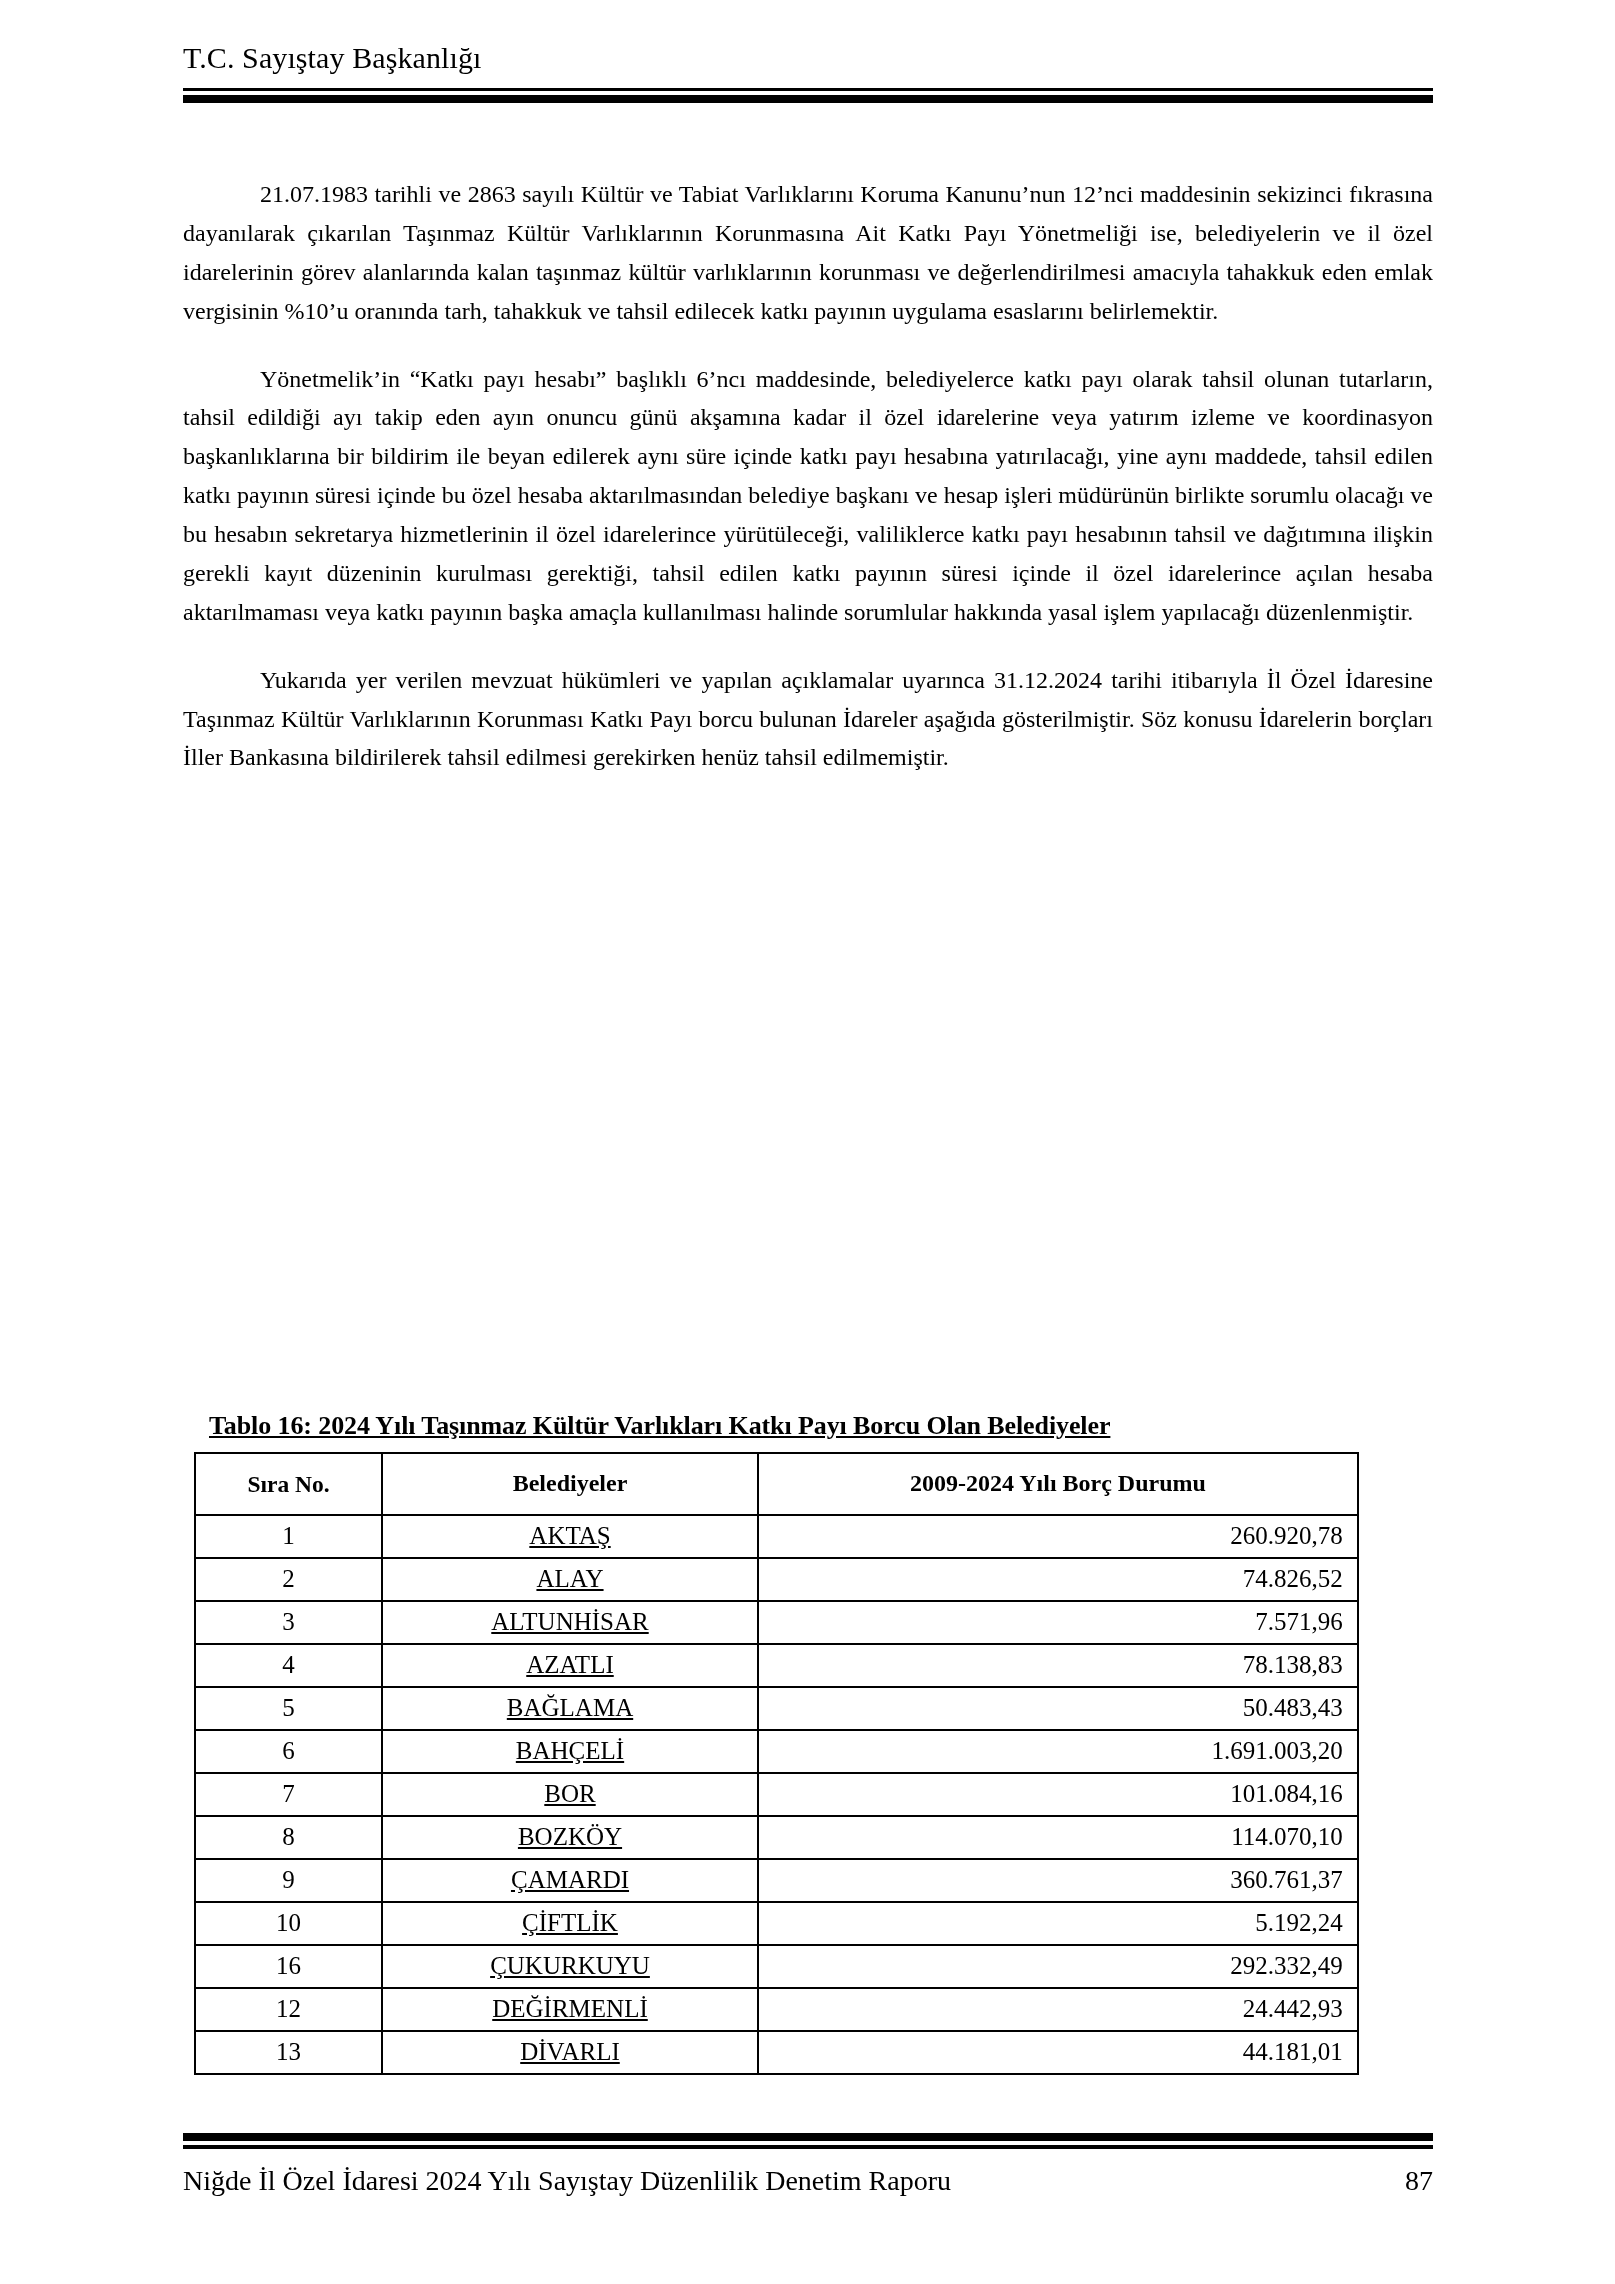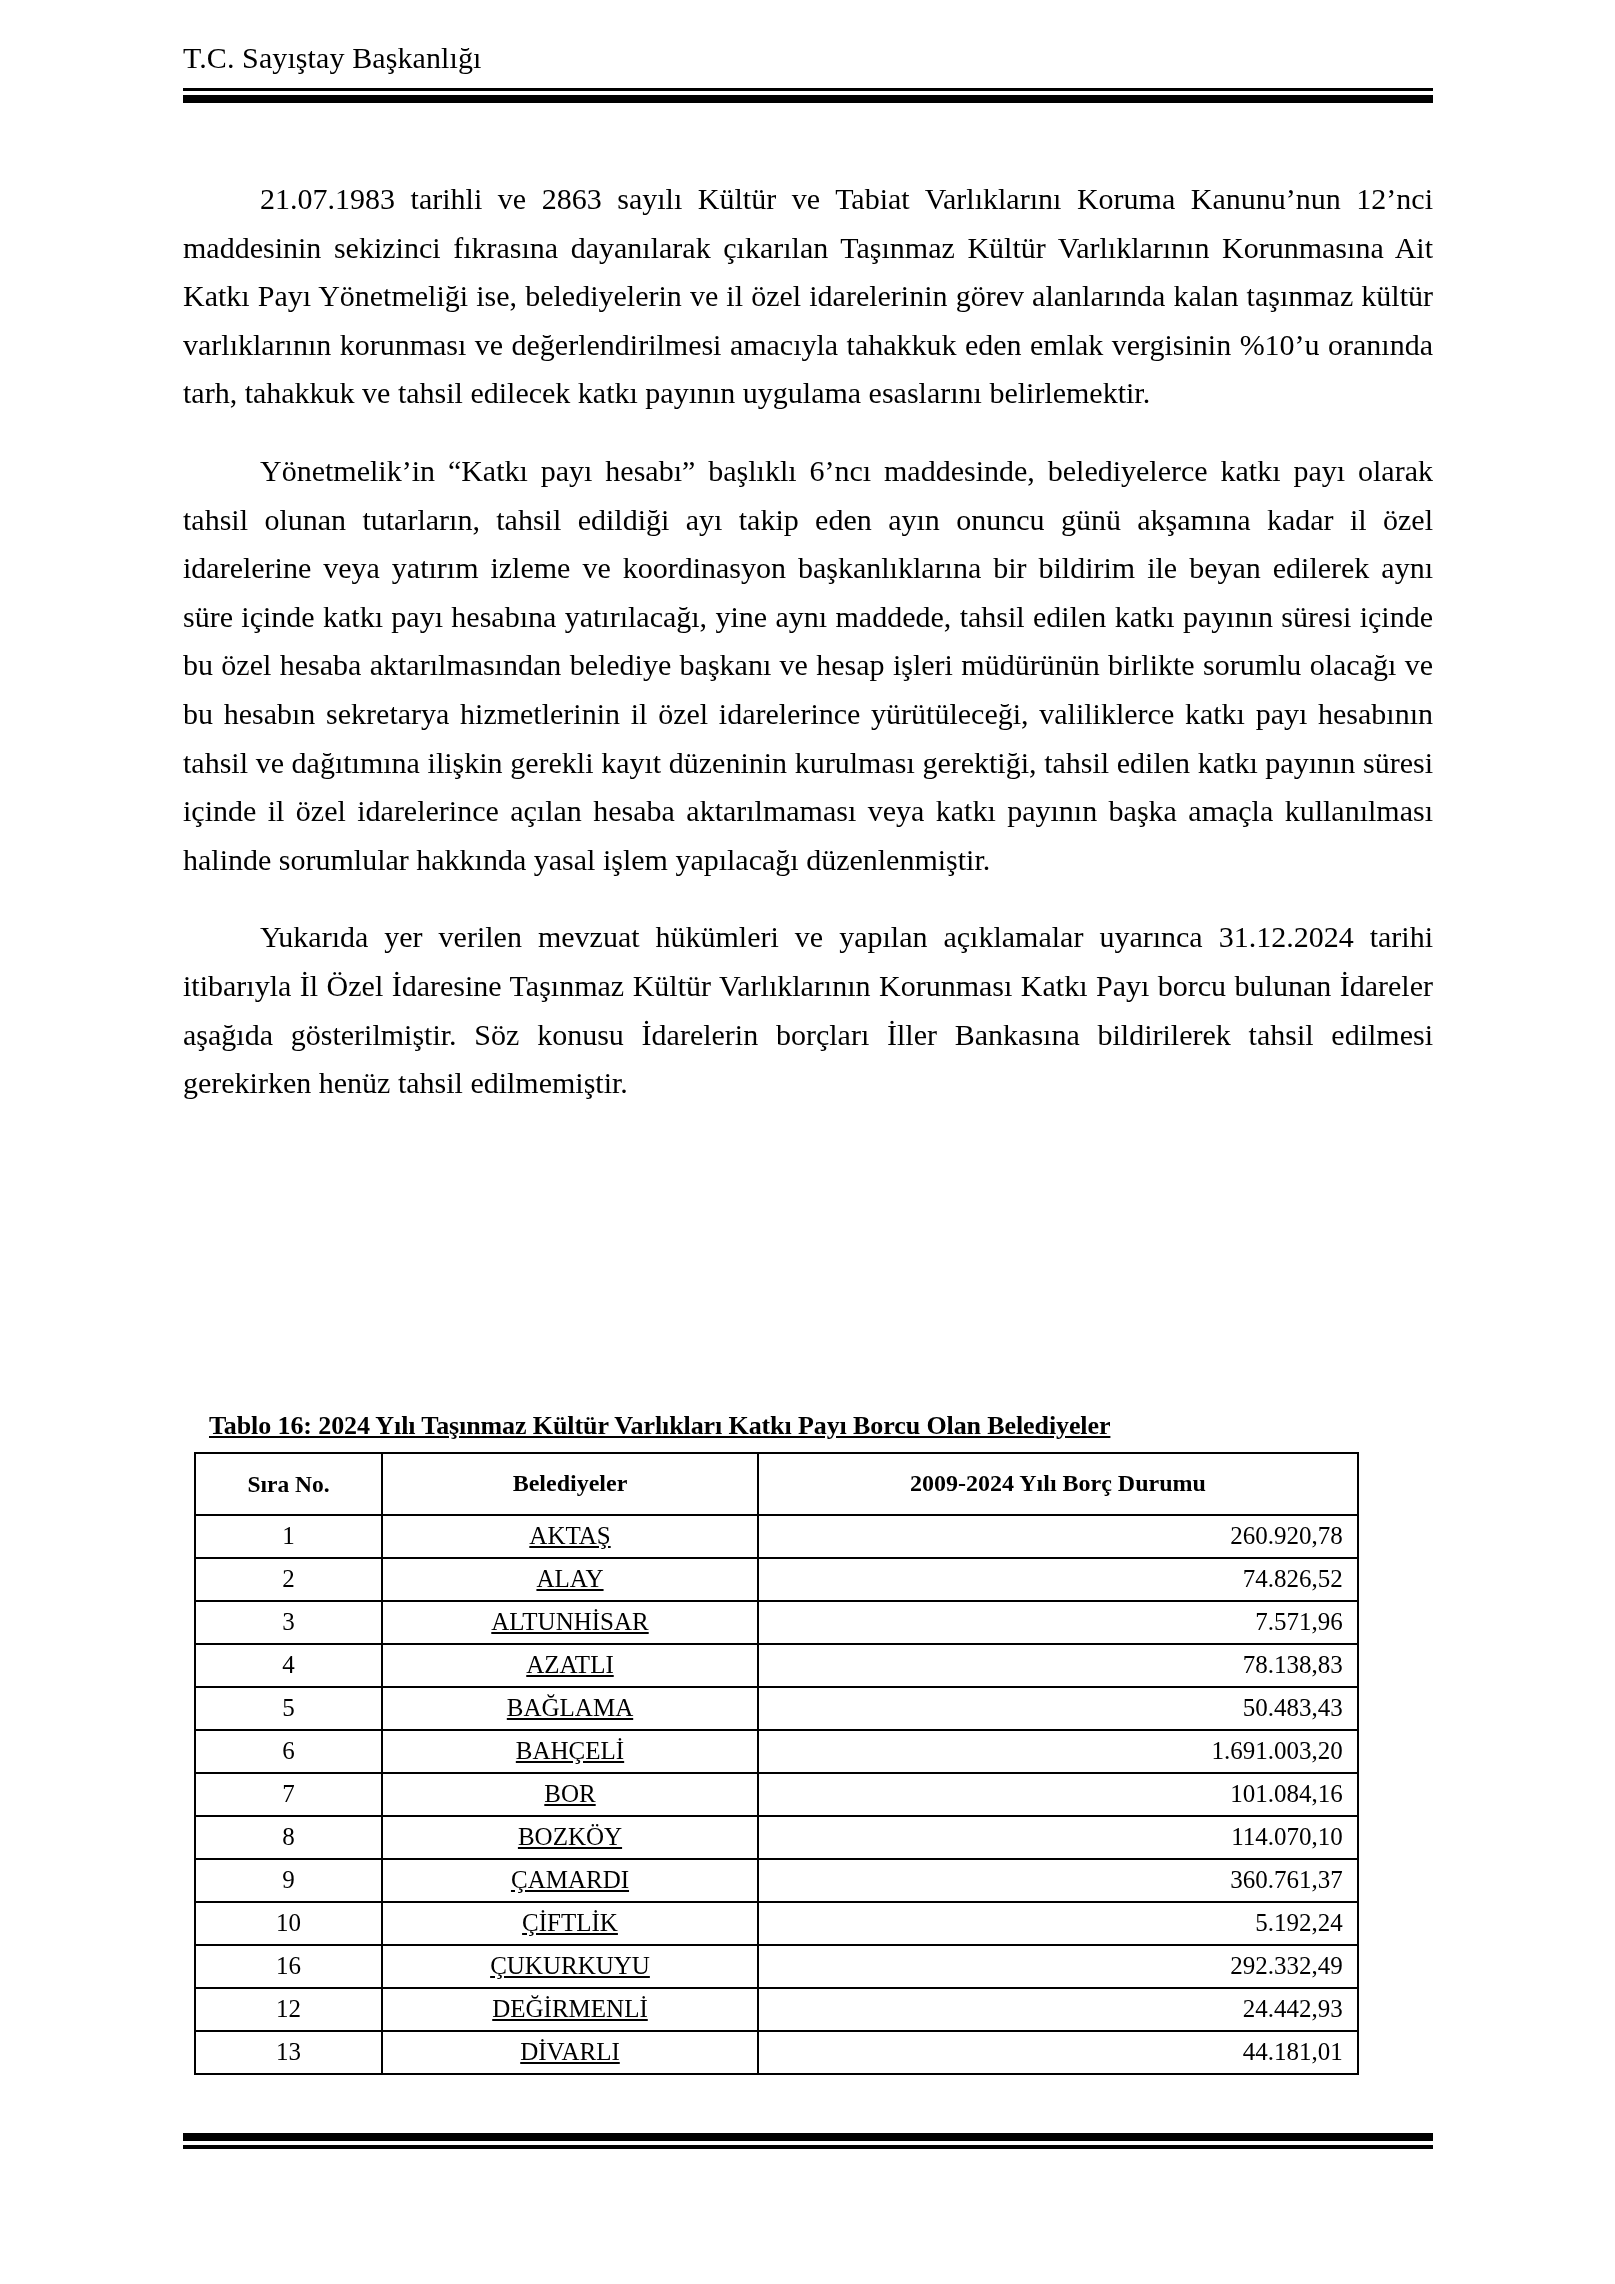--- a/index.html
+++ b/index.html
@@ -60,21 +60,21 @@
 
   
   .content {
     position: absolute;
     left: 183px;
     top: 175px;
     width: 1250px;
   }
   p.para {
     margin: 0 0 29px 0;
-    font-size: 30px;
+    font-size: 24px;
     line-height: 1.62;
     text-align: justify;
     text-justify: inter-word;
     text-indent: 77px;
     hyphens: none;
   }
   p.para:last-child { margin-bottom: 0; }
 
   
   .table-zone {
@@ -262,16 +262,20 @@
       </tbody>
     </table>
   </div>
 
   <div class="footer-zone">
     <div class="footer-rule">
       <div class="thick"></div>
       <div class="gap"></div>
       <div class="thin"></div>
     </div>
+    <div class="footer-row">
+      <div class="footer-text">Niğde İl Özel İdaresi 2024 Yılı Sayıştay Düzenlilik Denetim Raporu</div>
+      <div class="footer-page">87</div>
+    </div>
   </div>
 
 </div>
 
 
 </body></html>

